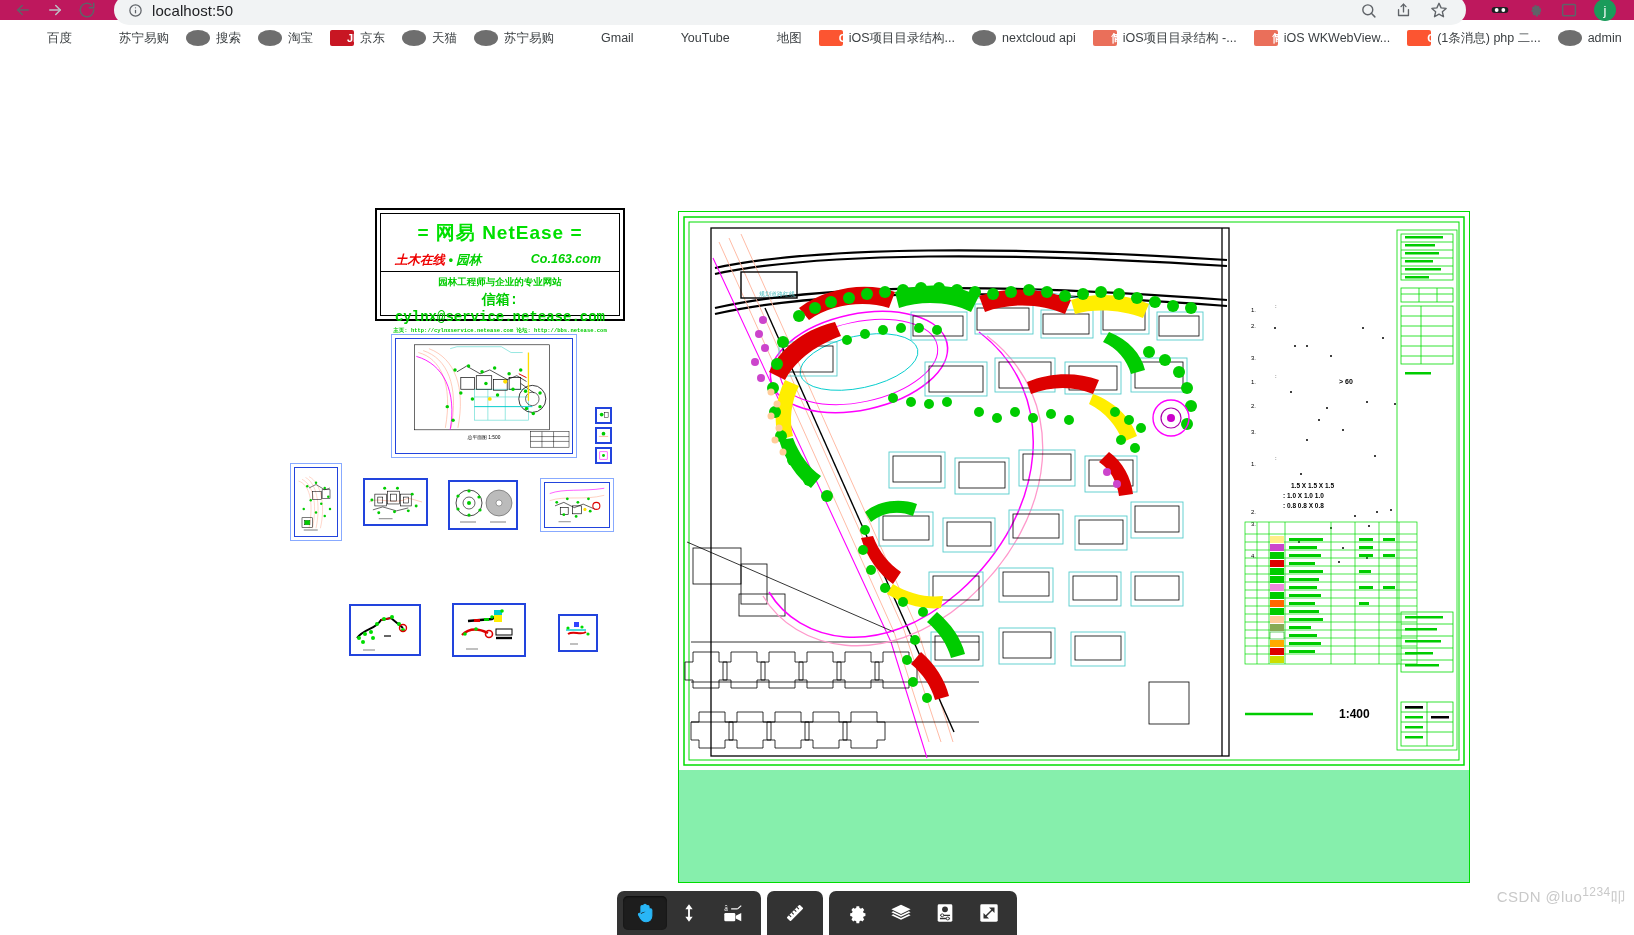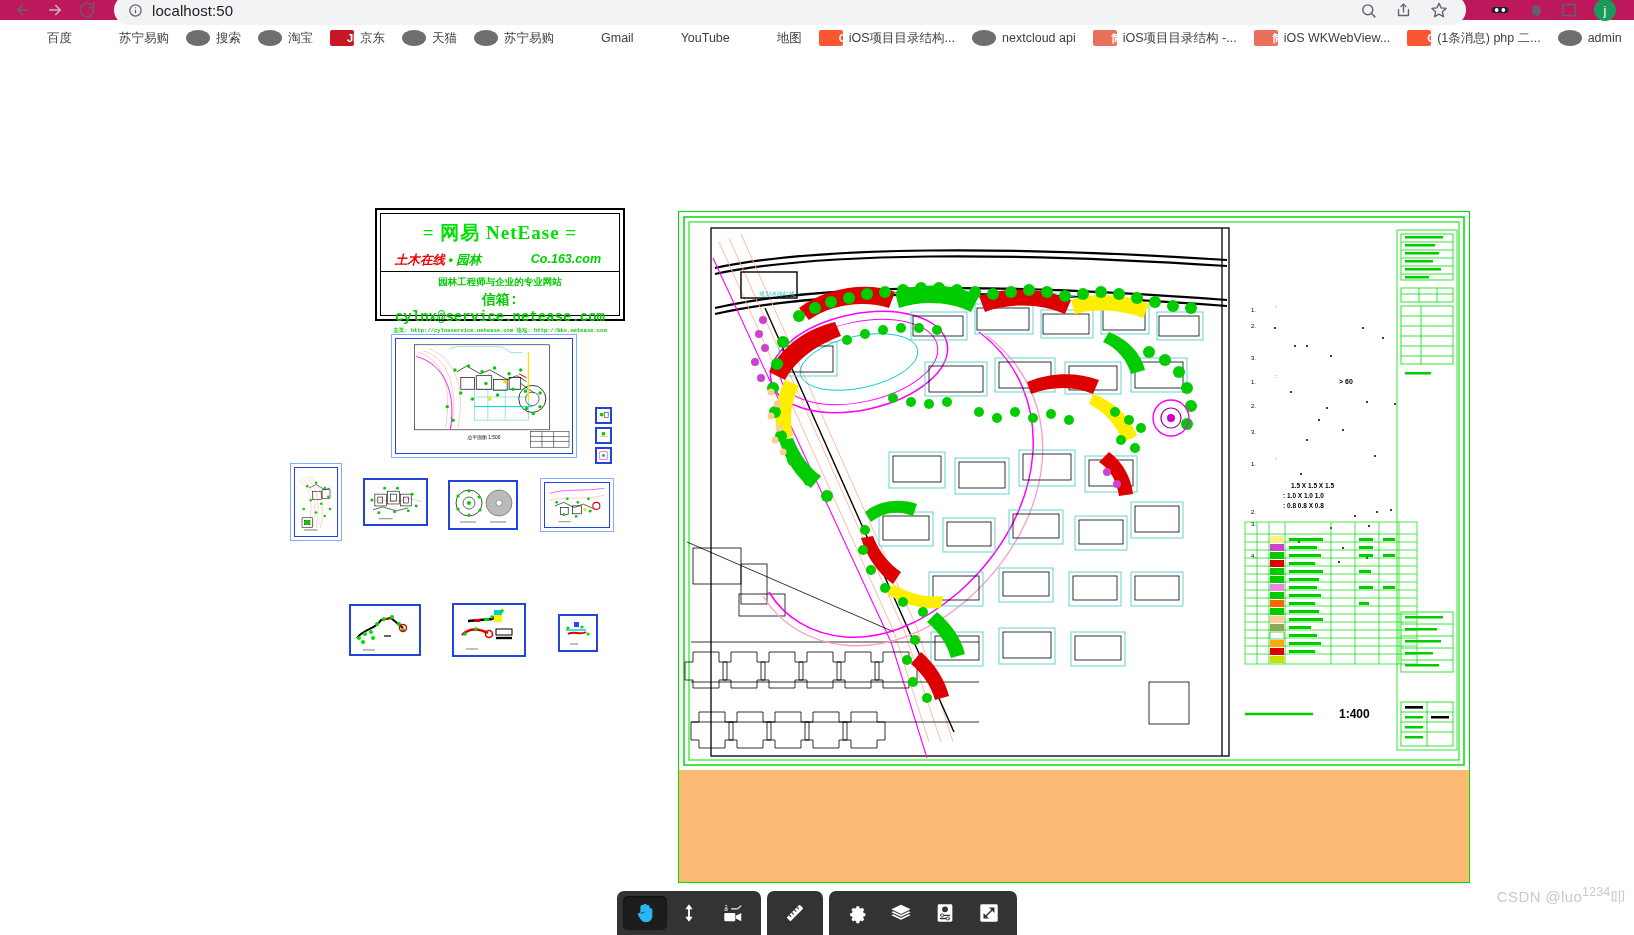--- a/index.html
+++ b/index.html
@@ -37,38 +37,38 @@
 
   
   #viewer { position:relative; width:1634px; height:879px; background:#ffffff; }
 
   
   #netease-block { position:absolute; left:375px; top:152px; width:250px; height:113px;
                    background:#fff; border:2px solid #000; padding:3px; }
   #netease-inner { width:100%; height:100%; border:1px solid #000; display:flex; flex-direction:column; }
   #ne-top { flex:0 0 57%; border-bottom:1px solid #000; padding-top:6px; }
   #ne-title { text-align:center; color:#00e000; font-size:19px; font-weight:bold;
-              font-family:Liberation Serif, serif; letter-spacing:1px; }
+              font-family:Liberation Sans, sans-serif; letter-spacing:1px; }
   #ne-sub { display:flex; justify-content:space-between; padding:6px 18px 0 14px; font-size:12.5px; font-weight:bold;font-style:italic; }
   #ne-sub .red { color:#ee0000; }
   #ne-sub .grn { color:#00d000; }
   #ne-bottom { flex:1; padding-top:4px; text-align:center;font-family:Liberation Mono, monospace; }
   #ne-line1 { color:#00cc00; font-size:9.5px; font-weight:bold; }
   #ne-line2 { color:#00cc00; font-size:14px; font-weight:bold; margin-top:2px; }
   #ne-line3 { color:#00cc00; font-size:5.5px; font-weight:bold; margin-top:2px; }
 
   
   .thumb { position:absolute; background:#fff; border:1px solid #2244dd; }
   .thumb.dbl { border:1px solid #88aaff; padding:3px; }
   .thumb .inner { width:100%; height:100%; border:1px solid #2244dd; position:relative; overflow:hidden; }
   .thumb svg, .sheet svg { display:block; }
 
   
   #main-sheet { position:absolute; left:678px; top:155px; width:792px; height:672px;
-                border:1px solid #00dd00; background:#fdba74; }
+                border:1px solid #00dd00; background:#86efac; }
 
   
   #bottom-toolbar { position:absolute; left:50%; transform:translateX(-50%); bottom:0px;
                     display:flex; gap:6px; align-items:flex-end; }
   .tb-group { background:#333333; border-radius:7px 7px 0 0; display:flex; align-items:center;
               padding:5px 6px; height:44px; }
   .tb-btn { width:44px; height:34px; display:flex; align-items:center; justify-content:center;
             border-radius:5px; cursor:pointer; color:#ffffff; }
   .tb-btn.active { background:#1d1d1d; box-shadow:inset 0 1px 2px rgba(0,0,0,.6); }
 

